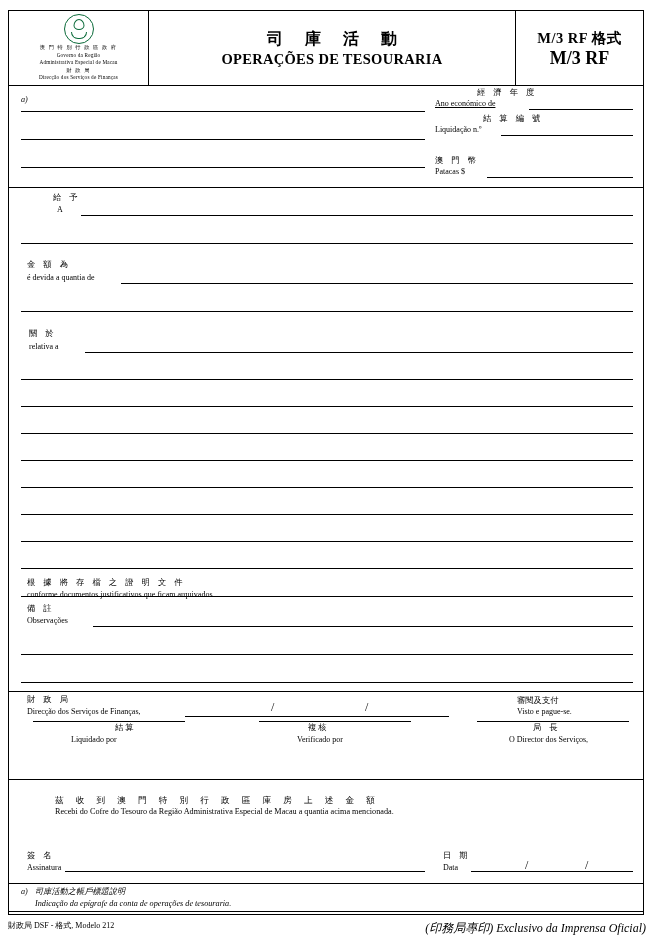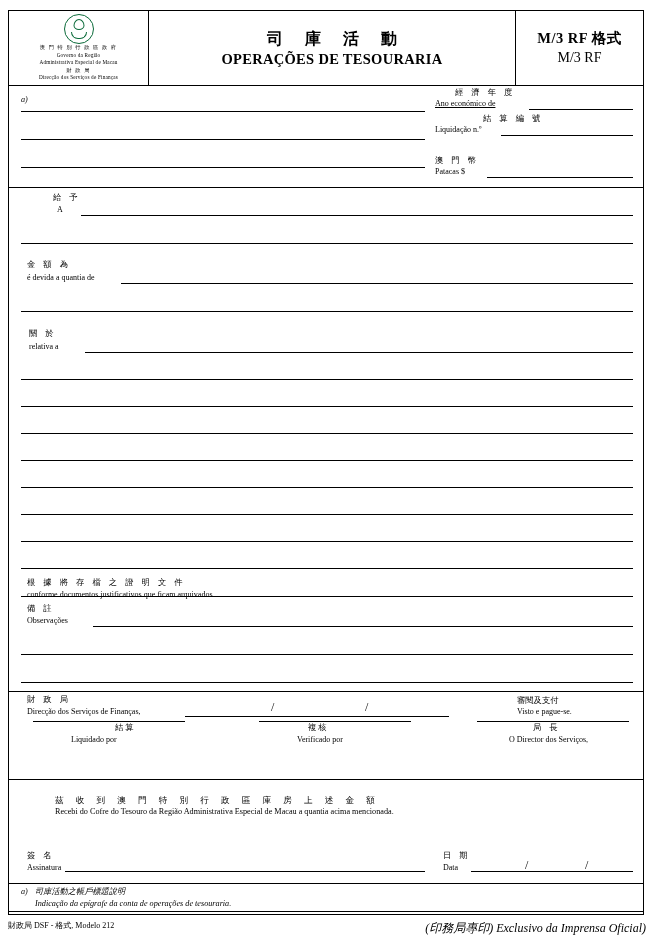--- a/index.html
+++ b/index.html
@@ -114,22 +114,22 @@
     align-items: center;
     justify-content: center;
   }
   .code-cn {
     font-size: 14.5px;
     font-weight: bold;
     line-height: 20px;
     letter-spacing: 0.5px;
   }
   .code-pt {
-    font-size: 14px;
-    font-weight: normal;
+    font-size: 18px;
+    font-weight: bold;
     line-height: 20px;
   }
   
   .rule {
     position: absolute;
     border-bottom: 1px solid #000;
     height: 0;
   }
   .hdiv {
     position: absolute;
@@ -203,21 +203,21 @@
         <div class="code-pt">M/3 RF</div>
       </div>
     </div>
     <div class="hdiv" style="top:74px"></div>
 
     <div class="lbl-it" style="left:12px; top:84px;">a)</div>
     <div class="rule" style="left:12px; top:100px; width:404px;"></div>
     <div class="rule" style="left:12px; top:128px; width:404px;"></div>
     <div class="rule" style="left:12px; top:156px; width:404px;"></div>
 
-    <div class="lbl-cn" style="left:426px; top:77px;padding-left:20px;">經 濟 年 度</div>
+    <div class="lbl-cn" style="left:448px; top:77px;padding-left:20px;">經 濟 年 度</div>
     <div class="lbl" style="left:426px; top:88px;text-decoration:underline;">Ano económico de</div>
     <div class="rule" style="left:520px; top:98px; width:104px;"></div>
 
     <div class="lbl-cn" style="left:426px; top:103px;padding-left:48px;">結 算 編 號</div>
     <div class="lbl" style="left:426px; top:114px;">Liquidação n.º</div>
     <div class="rule" style="left:492px; top:124px; width:132px;"></div>
 
     <div class="lbl-cn" style="left:426px; top:145px;">澳 門 幣</div>
     <div class="lbl" style="left:426px; top:156px;">Patacas  $</div>
     <div class="rule" style="left:478px; top:166px; width:146px;"></div>

